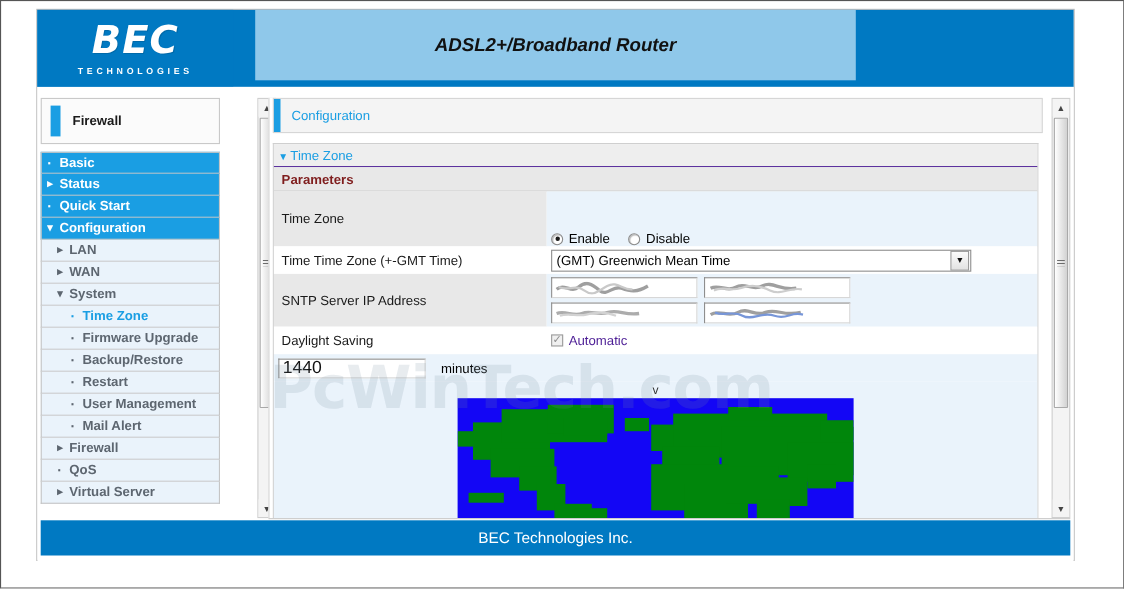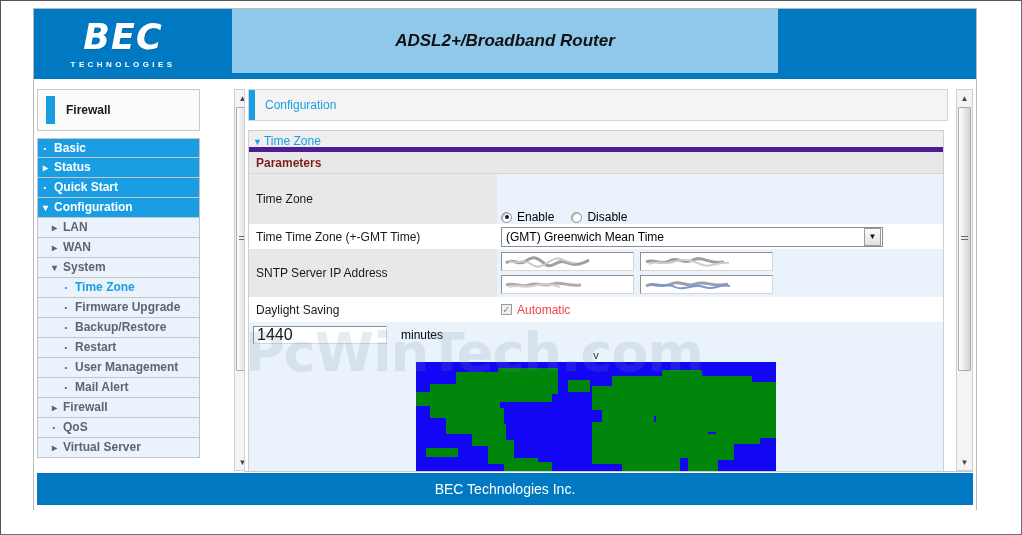--- a/index.html
+++ b/index.html
@@ -145,21 +145,21 @@
 
   #panel {
     margin-left: 3px; margin-top: 9px;
     width: 696px;
     border: 1px solid #cfcfcf; border-bottom: none;
     background: #ffffff;
   }
   #panel-title {
     height: 21px; line-height: 21px;
     background: #eeeeee;
-    border-bottom: 5px solid #4c1d95;
+    border-bottom: 1px solid #4c1d95;
     font-size: 12px; color: #1a9ee3;
     padding-left: 4px;
   }
   #panel-title .caret { font-size: 9px; margin-right: 2px; }
   #panel-sub {
     height: 22px; line-height: 22px;
     background: #e8e8e8;
     font-size: 12px; font-weight: bold; color: #7f1d1d;
     padding-left: 7px;
     border-bottom: 1px solid #d6d6d6;
@@ -223,21 +223,21 @@
     opacity: .82;
   }
 
   .cbox {
     width: 11px; height: 11px;
     border: 1px solid #9b9b9b;
     background: #f0f0f0;
     display: flex; align-items: center; justify-content: center;
     font-size: 10px; color: #8d8d8d; line-height: 1;
   }
-  .cbox-label { margin-left: 5px; color: #ef4444; }
+  .cbox-label { margin-left: 5px; color: #4c1d95; }
 
   #map-wrap {
     background: #eaf3fb; padding-top: 2px;
     display: flex; flex-direction: column; align-items: center;
   }
   #map-caret { font-size: 11px; color: #333; line-height: 13px; }
   #worldmap {
     width: 360px; height: 118px;
     background: #1306f5;
     position: relative; overflow: hidden;

